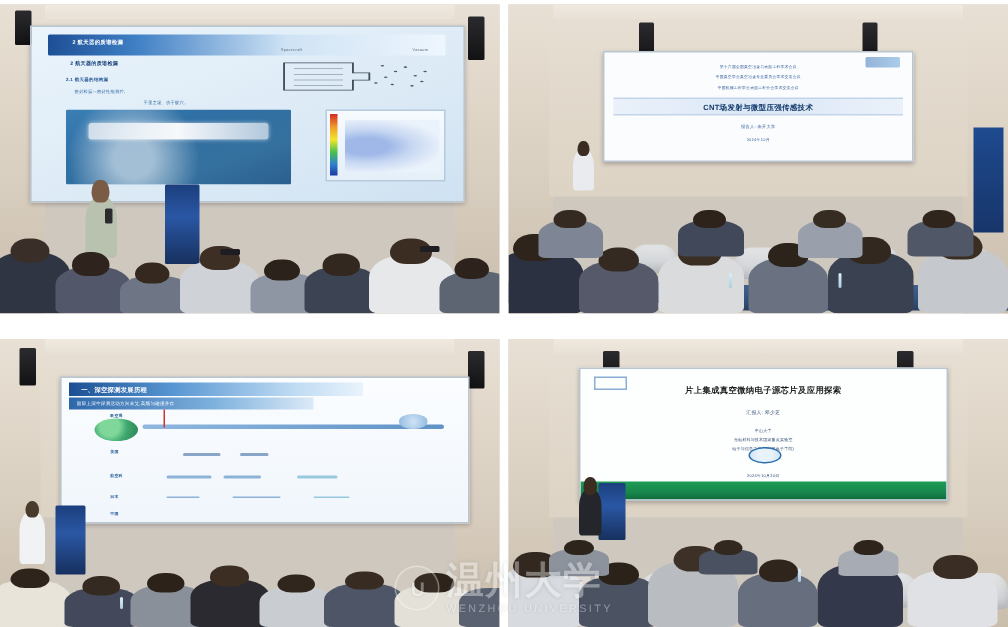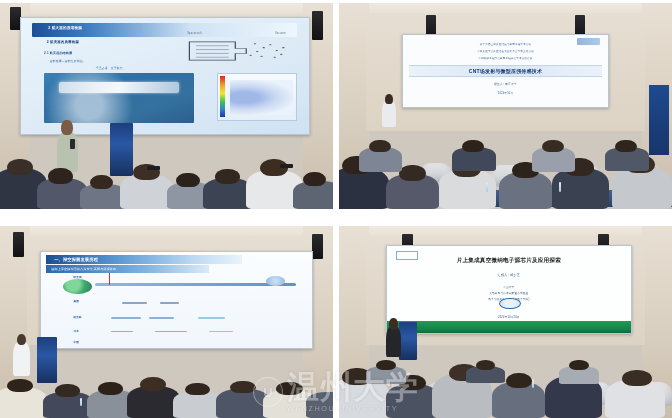--- a/index.html
+++ b/index.html
@@ -190,21 +190,21 @@
   #wm-logo {
     width:30px; height:30px; border-radius:50%;
     border:1.6px solid rgba(255,255,255,.92);
     display:flex; align-items:center; justify-content:center;
     font-size:13px; font-weight:bold; color:rgba(255,255,255,.95);
     text-shadow: 0 0 2px rgba(0,0,0,.35);
     background: rgba(255,255,255,.10);
   }
   #wm-text-wrap { display:flex; flex-direction:column; line-height:1; }
   #wm-cn {
-    font-size:32px; font-weight:bold; color:rgba(255,255,255,.90);
+    font-size:25px; font-weight:bold; color:rgba(255,255,255,.90);
     letter-spacing:1px;
     text-shadow: 0 0 3px rgba(60,70,90,.45);
   }
   #wm-en {
     font-size:7.2px; color:rgba(255,255,255,.88); letter-spacing:1.6px;
     margin-top:2px; text-shadow: 0 0 2px rgba(60,70,90,.5);
   }
 </style>
 </head>
 <body>

